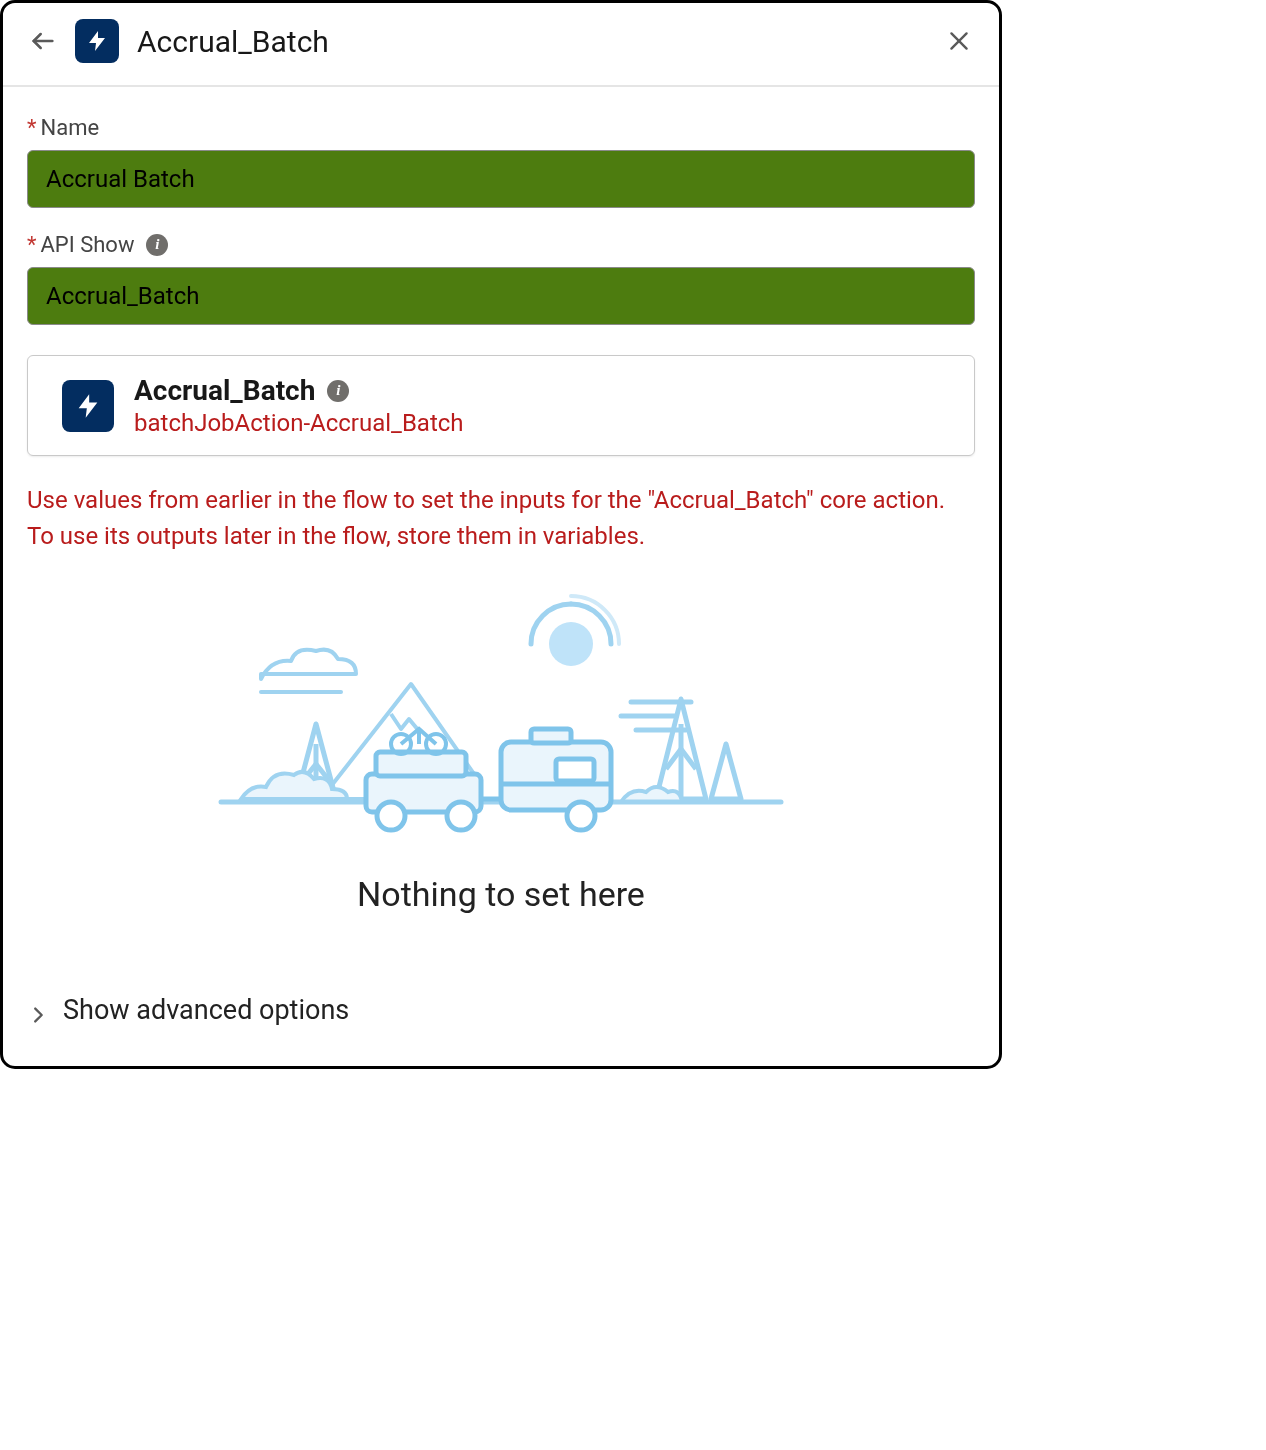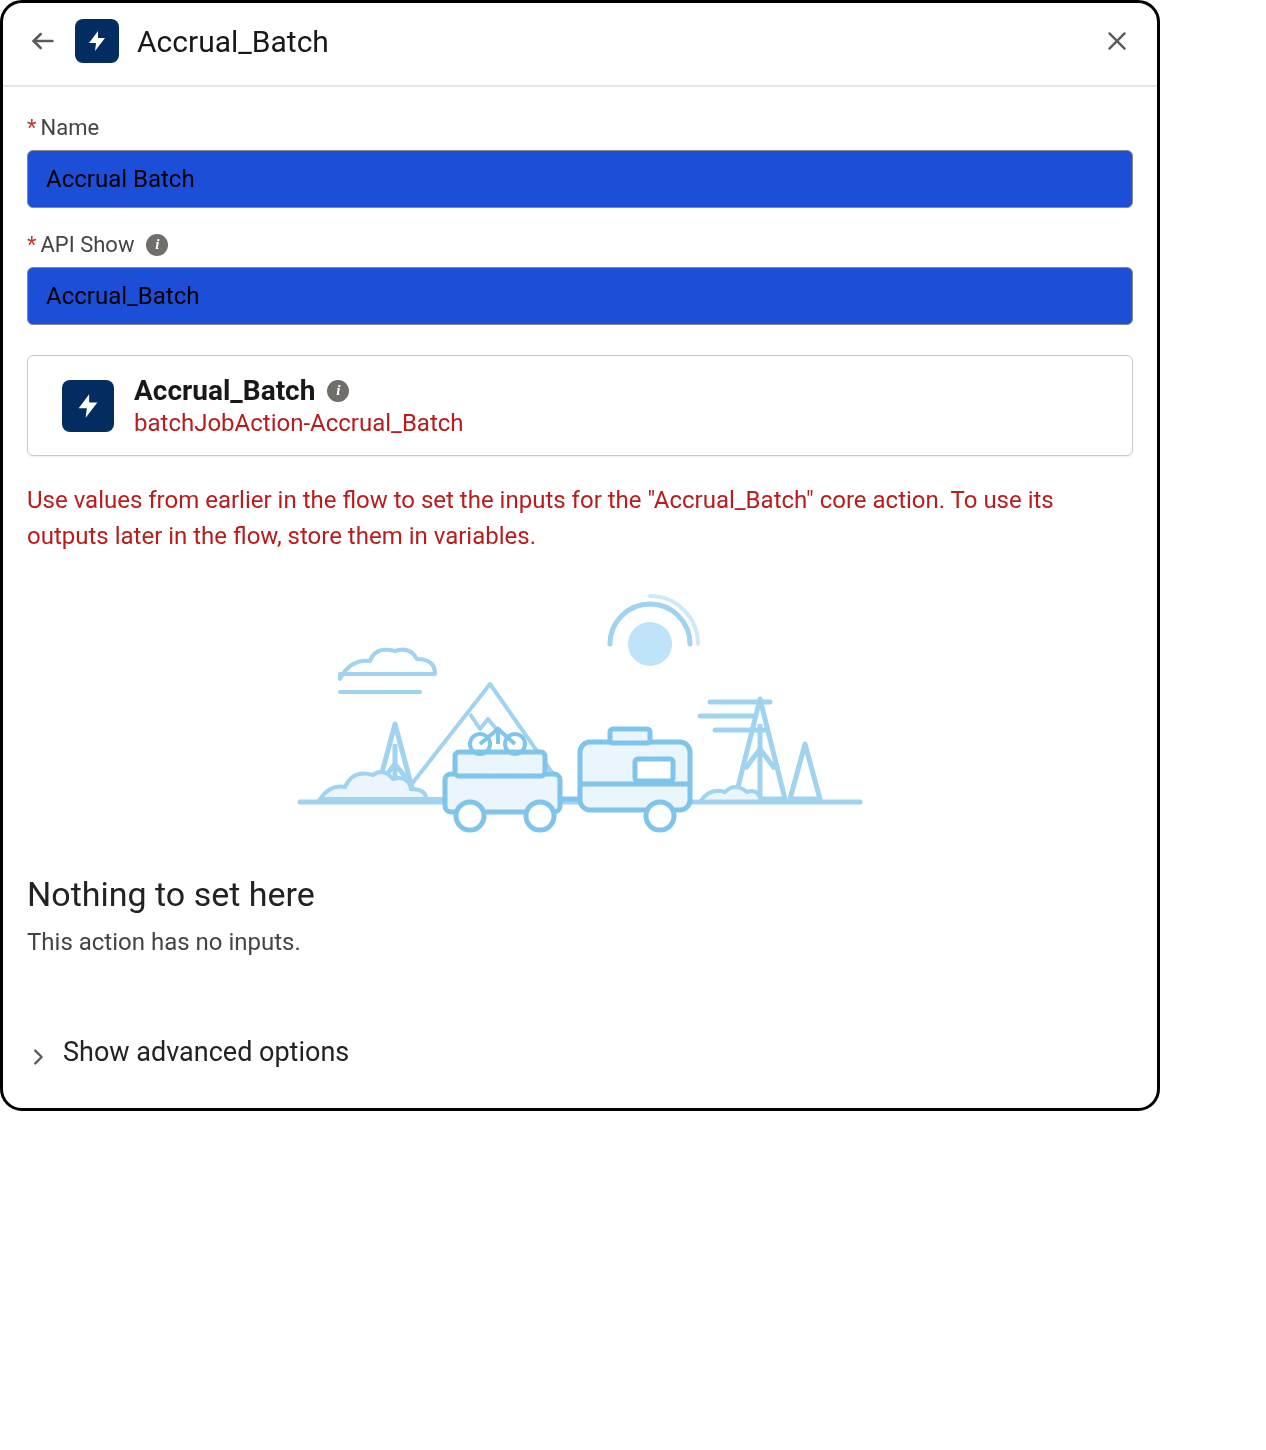--- a/index.html
+++ b/index.html
@@ -3,23 +3,23 @@
 <meta charset="utf-8">
 <style>
   * { box-sizing: border-box; }
   body {
     margin: 0;
     font-family: -apple-system, BlinkMacSystemFont, "Segoe UI", Roboto, Helvetica, Arial, sans-serif;
     color: #181818;
     background: #fff;
   }
   .window {
-    width: 1160px;
+    width: 1002px;
     border: 3px solid #000;
-    border-radius: 22px;
+    border-radius: 15px;
     overflow: hidden;
     background: #fff;
   }
   .header {
     display: flex;
     align-items: center;
     padding: 16px 22px 22px 22px;
     border-bottom: 2px solid #e5e5e5;
   }
   .back-btn {
@@ -72,21 +72,21 @@
     display: inline-flex;
     align-items: center; justify-content: center;
     margin-left: 12px;
   }
   .text-input {
     width: 100%;
     font-size: 24px;
     padding: 14px 18px;
     border: 1px solid #8a8a8a;
     border-radius: 6px;
-    background: #1d4ed8;
+    background: #4d7c0f;
     font-family: inherit;
   }
   .textarea {
     width: 100%;
     height: 108px;
     font-size: 22px;
     padding: 12px 16px;
     border: 1px solid #8a8a8a;
     border-radius: 6px;
     resize: vertical;
@@ -113,21 +113,21 @@
     margin-top: 2px;
   }
   .helper-text {
     font-size: 24px;
     line-height: 1.5;
     margin-top: 26px;
     color: #b91c1c;
   }
   .empty-state {
     margin-top: 30px;
-    text-align: left;
+    text-align: center;
   }
   .empty-illustration {
     width: 600px;
     height: 270px;
     margin: 0 auto;
     display: block;
   }
   .empty-title {
     font-size: 34px;
     font-weight: 400;
@@ -256,21 +256,20 @@
         <path d="M200 160 L218 145 L235 160 M218 145 L218 160" fill="none" stroke="#7fc4ea" stroke-width="4"></path>
 
         <rect x="300" y="158" width="110" height="68" rx="10" fill="#eaf5fc" stroke="#7fc4ea" stroke-width="5"></rect>
         <rect x="330" y="145" width="40" height="14" rx="3" fill="#eaf5fc" stroke="#7fc4ea" stroke-width="5"></rect>
         <rect x="355" y="175" width="38" height="22" rx="3" fill="#fff" stroke="#7fc4ea" stroke-width="5"></rect>
         <line x1="300" y1="200" x2="410" y2="200" stroke="#7fc4ea" stroke-width="5"></line>
         <line x1="280" y1="215" x2="300" y2="215" stroke="#7fc4ea" stroke-width="5"></line>
         <circle cx="380" cy="232" r="14" fill="#fff" stroke="#7fc4ea" stroke-width="5"></circle>
       </svg>
       <div class="empty-title">Nothing to set here</div>
-      <div class="empty-sub">This action has no inputs.</div>
     </div>
 
     <div class="advanced">
       <svg width="22" height="22" viewBox="0 0 24 24" fill="none" stroke="#5a5a5a" stroke-width="2.5" stroke-linecap="round" stroke-linejoin="round">
           <polyline points="9 5 16 12 9 19"></polyline>
         </svg>
       <span>Show advanced options</span>
     </div>
 
   </div>

